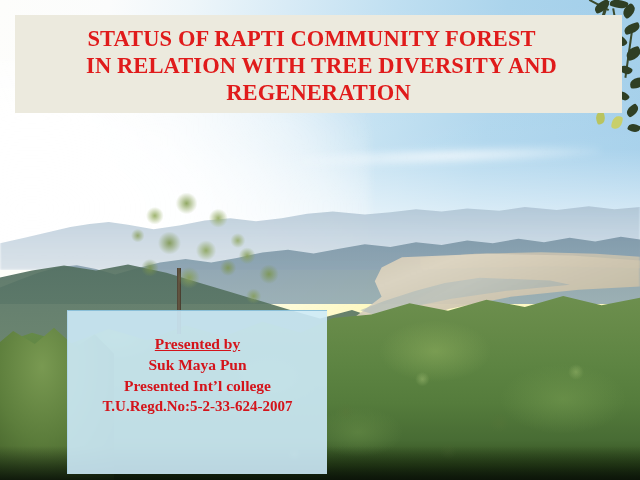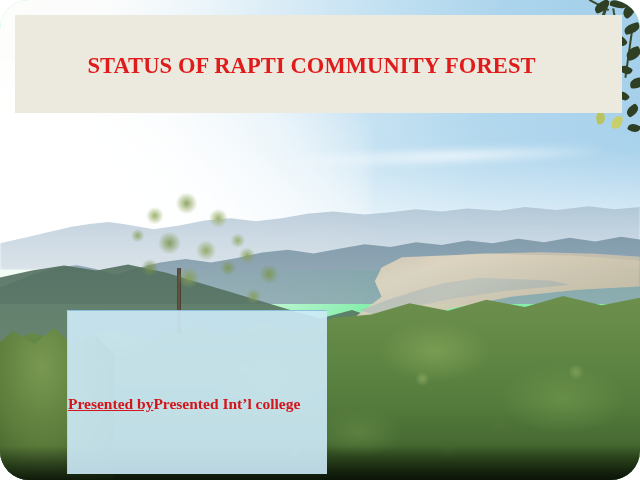--- a/index.html
+++ b/index.html
@@ -10,22 +10,21 @@
   }
   body {
     font-family: "Liberation Serif", "DejaVu Serif", serif;
   }
 
   #slide {
     position: relative;
     width: 640px;
     height: 480px;
     overflow: hidden;
-    background: #86efac;
-    border-radius: 29px;
+    background: #fef9c3;
   }
 
   
   .photo {
     position: absolute;
     inset: 0;
     overflow: hidden;
   }
 
   
@@ -293,21 +292,21 @@
     position: absolute;
     left: 67px;
     top: 310px;
     width: 260px;
     height: 164px;
     background: rgba(205,234,248,0.90);
     border-top: 1px solid rgba(120,180,210,0.75);
     border-left: 1px solid rgba(160,205,230,0.6);
     box-sizing: border-box;
     display: flex;
-    flex-direction: row;
+    flex-direction: column;
     align-items: center;
     justify-content: flex-start;
     padding-top: 22px;
   }
   .pres-line {
     color: #d4141b;
     font-family: "Liberation Serif", "DejaVu Serif", serif;
     font-weight: bold;
     font-size: 15.5px;
     line-height: 21px;
@@ -361,20 +360,24 @@
       <div class="leaf" style="left:42px;  top:92px; width:11px; height:8px;  transform:rotate(44deg);"></div>
       <div class="leaf" style="left:50px;  top:106px;width:13px; height:9px;  transform:rotate(-34deg);"></div>
       <div class="leaf" style="left:36px;  top:116px;width:10px; height:13px; background:#c8cf6a; transform:rotate(12deg);"></div>
       <div class="leaf" style="left:20px;  top:112px;width:9px;  height:12px; background:#b9c45f; transform:rotate(-16deg);"></div>
       <div class="leaf" style="left:52px;  top:124px;width:12px; height:8px;  transform:rotate(22deg);"></div>
     </div>
   </div>
 
   <div id="title-box">
     <div class="title-line l1">STATUS OF RAPTI COMMUNITY FOREST</div>
+    <div class="title-line l2">IN RELATION WITH TREE DIVERSITY AND</div>
+    <div class="title-line l3">REGENERATION</div>
   </div>
 
   <div id="presenter-box">
     <div class="pres-line underline">Presented by</div>
+    <div class="pres-line">Suk Maya Pun</div>
     <div class="pres-line">Presented Int’l college</div>
+    <div class="pres-line wide">T.U.Regd.No:5-2-33-624-2007</div>
   </div>
 
 </div>
 
 </body></html>

